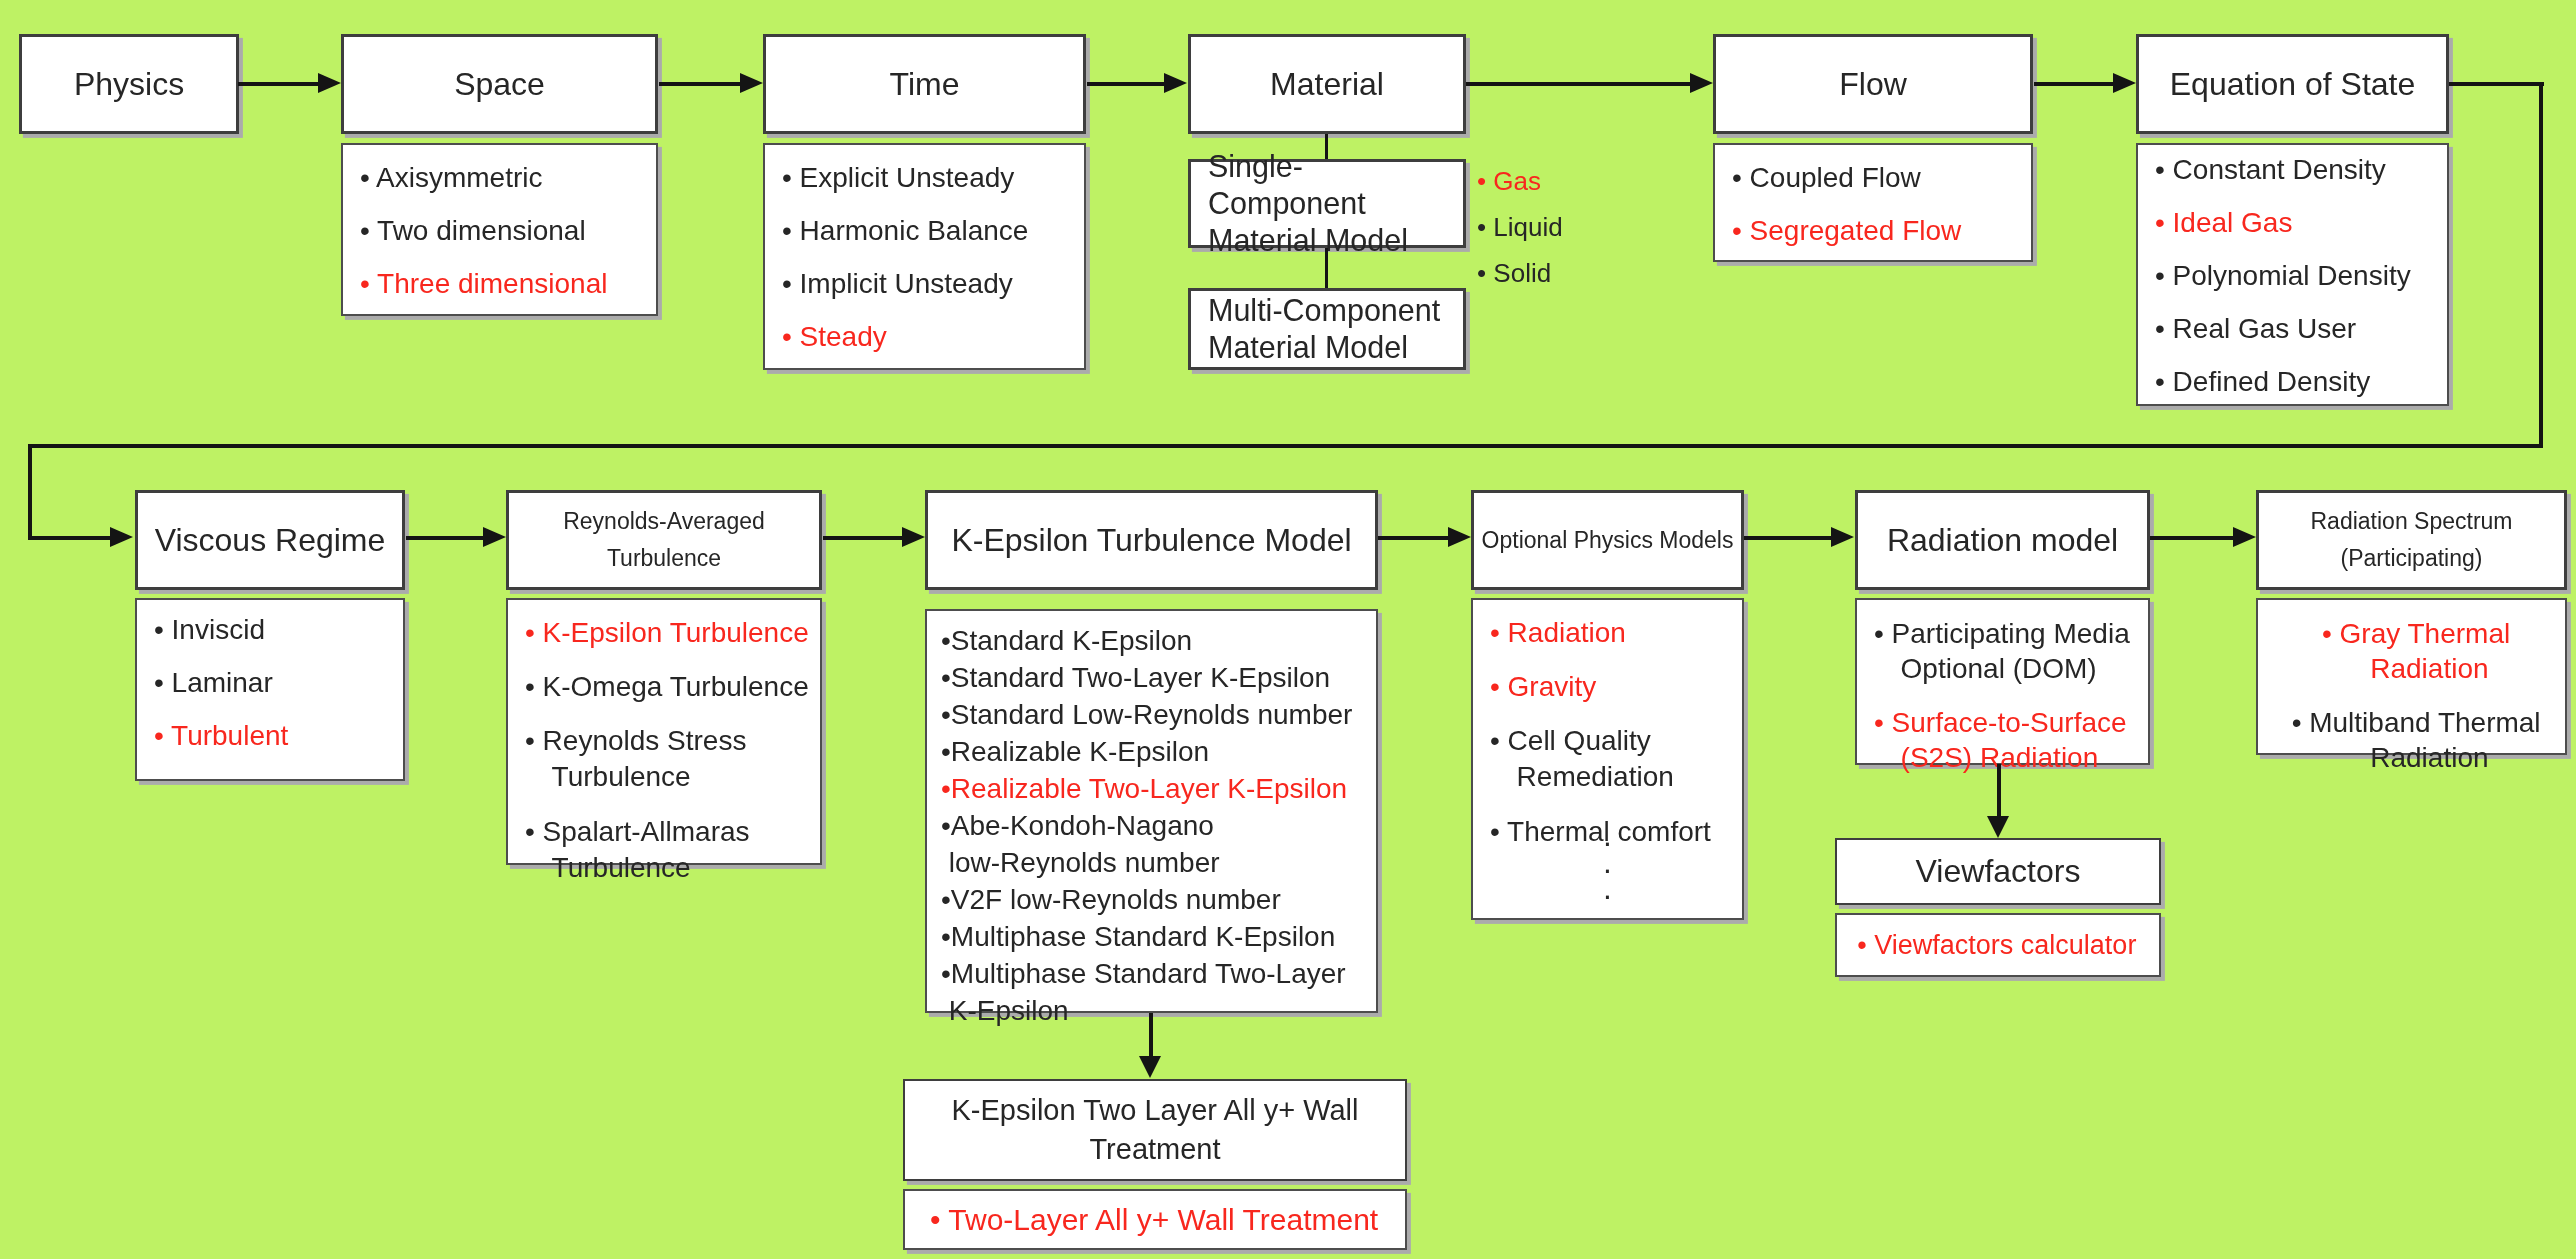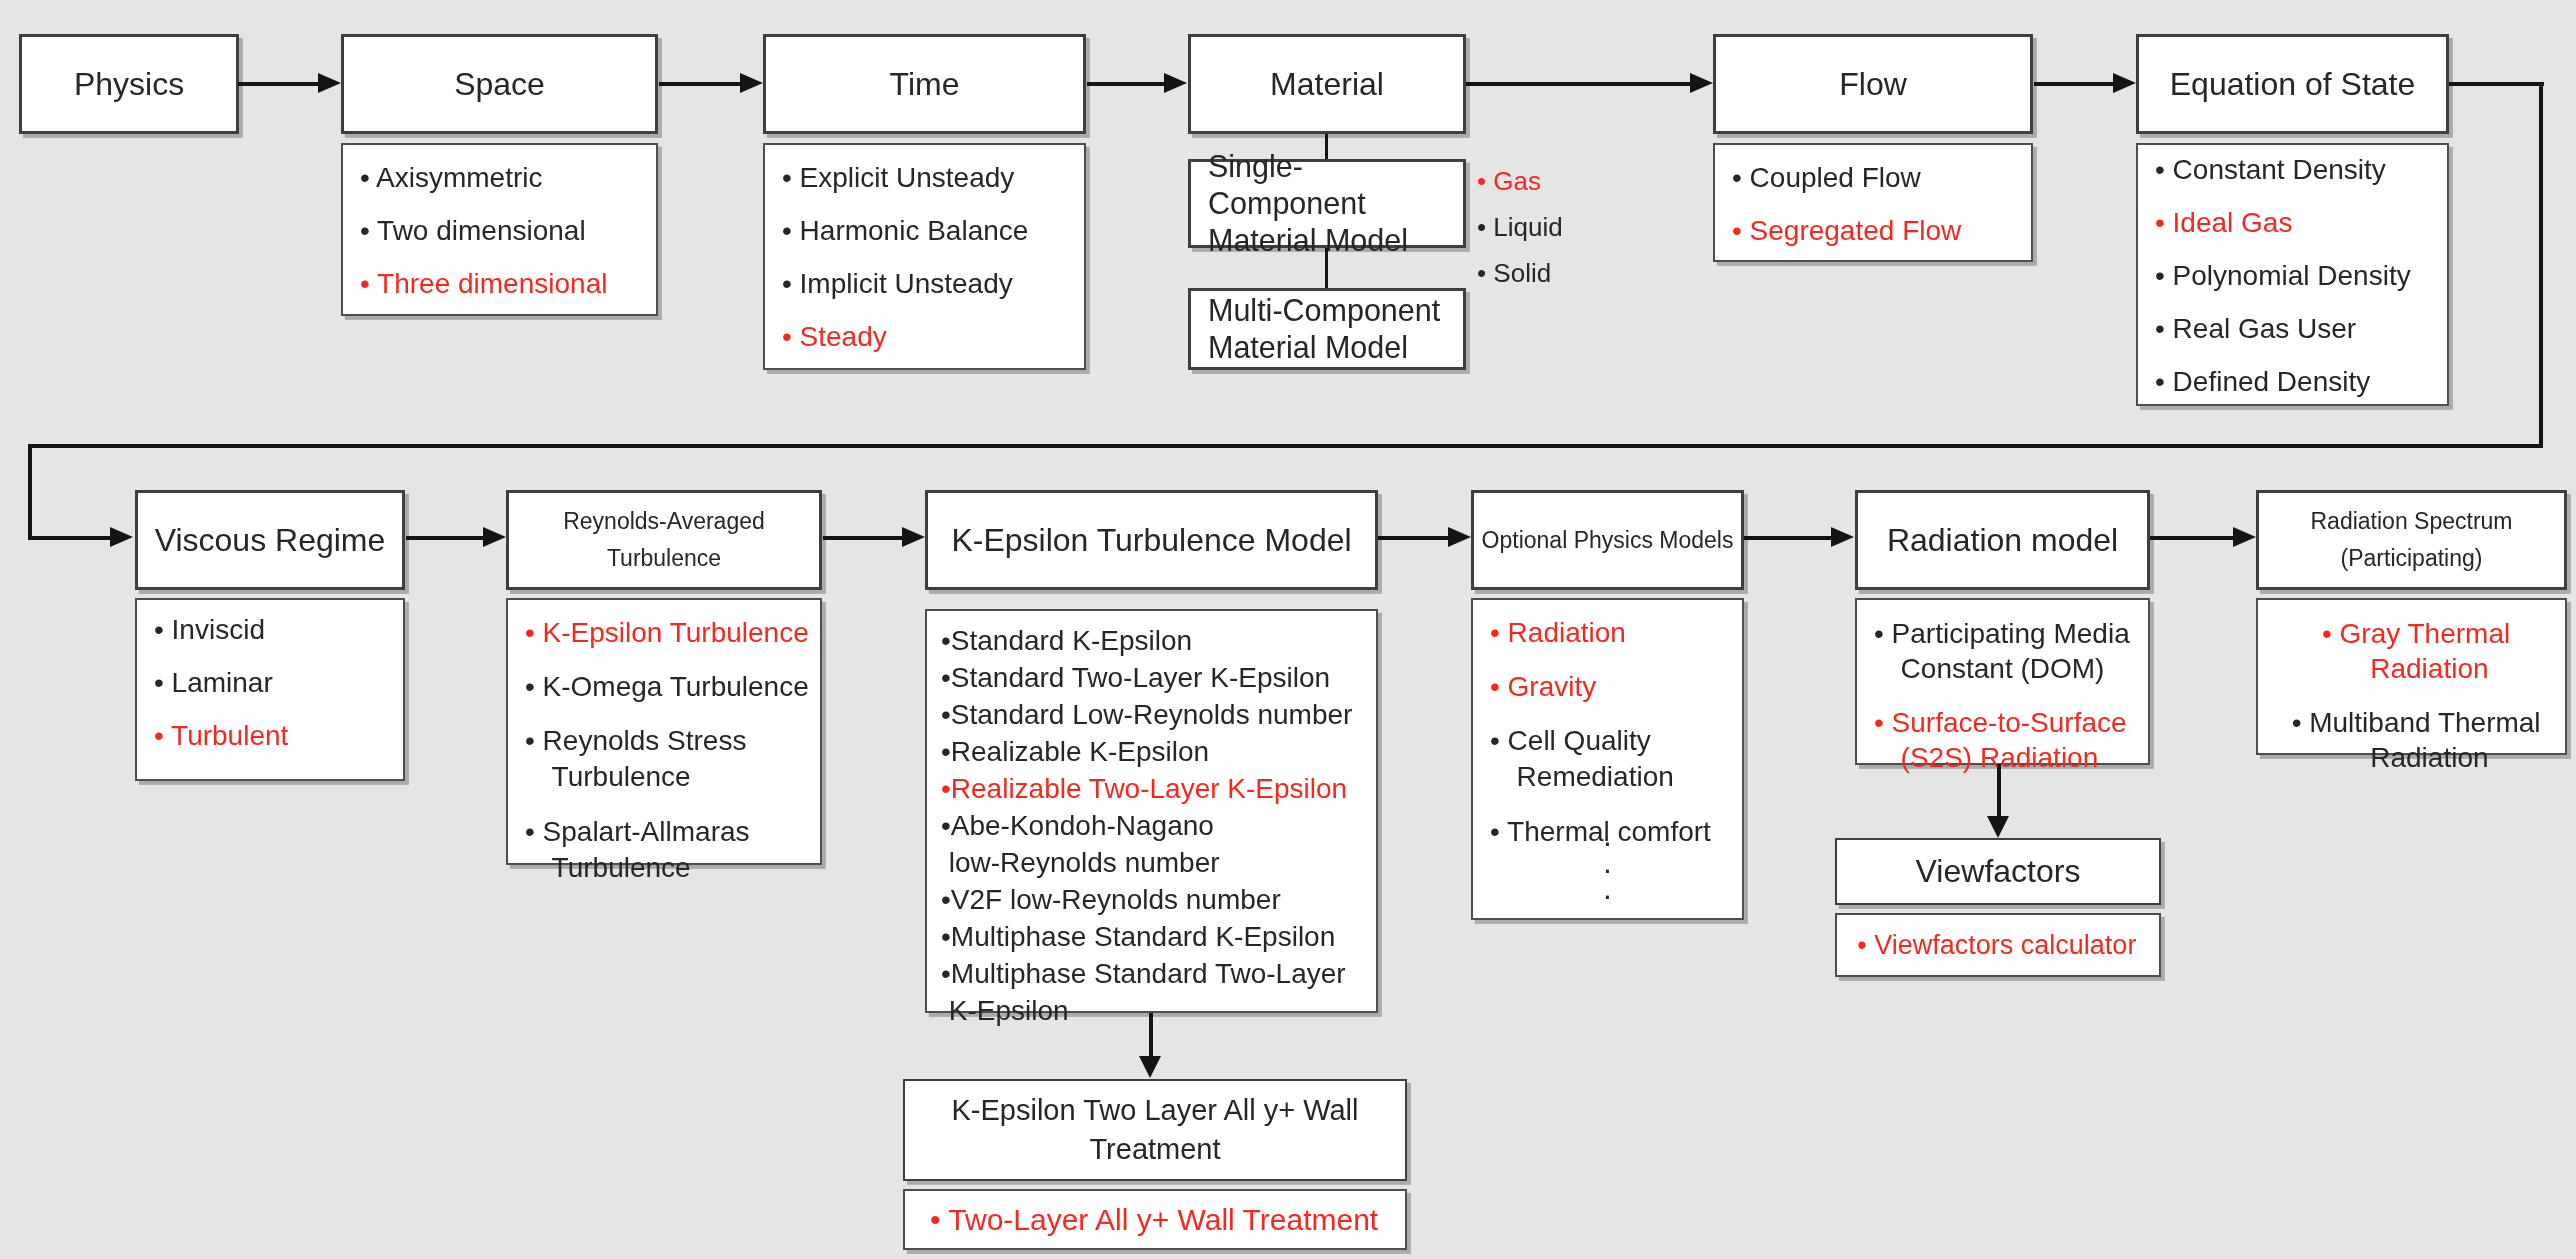--- a/index.html
+++ b/index.html
@@ -1,17 +1,17 @@
 <!DOCTYPE html>
 <html style="font-size:12.5px"><head>
 <meta charset="utf-8">
 <style>
   html,body{margin:0;padding:0;background:#ffffff;}
   #canvas{
-    position:relative;width:2576px;height:1259px;background:#e5e5e5;overflow:hidden;
+    position:relative;width:2576px;height:1259px;background:#bef264;overflow:hidden;
     font-family:"Liberation Sans","DejaVu Sans",sans-serif;color:#262626;
     --red:#f8271e;--line:#141414;
   }
   #canvas *{box-sizing:border-box;}
   .hbox{
     position:absolute;height:100px;border:3.1px solid #3e3e3e;background:#fff;
     box-shadow:3.9px 3.9px 0 #ababab;display:flex;align-items:center;justify-content:center;
     text-align:center;font-size:32px;line-height:37px;
   }
   .hbox.two{font-size:23px;}
@@ -172,21 +172,21 @@
       <div class="li" data-red="true">• Gravity</div>
       <div class="li">• Cell Quality</div>
       <div class="li" data-cont="true">Remediation</div>
       <div class="li">• Thermal comfort</div>
     </div>
   <div class="dots" style="left:1471px;top:830px;width:273px;">·
 ·
 ·</div>
   <div class="lbox" style="left:1855px;top:598px;width:295px;height:167px;padding-top:17px;line-height:33px;--gap:20.3px;">
       <div class="li">• Participating Media</div>
-      <div class="li" data-cont="true">Constant (DOM)</div>
+      <div class="li" data-cont="true">Optional (DOM)</div>
       <div class="li" data-red="true">• Surface-to-Surface</div>
       <div class="li" data-red="true" data-cont="true">(S2S) Radiation</div>
     </div>
   <div class="lbox" style="left:2256px;top:598px;width:311px;height:157px;padding-top:17px;line-height:33px;text-align:center;--gap:20.3px;">
       <div class="li" data-red="true">• Gray Thermal</div>
       <div class="li" data-red="true" data-cont="true">Radiation</div>
       <div class="li">• Multiband Thermal</div>
       <div class="li" data-cont="true">Radiation</div>
     </div>
 

